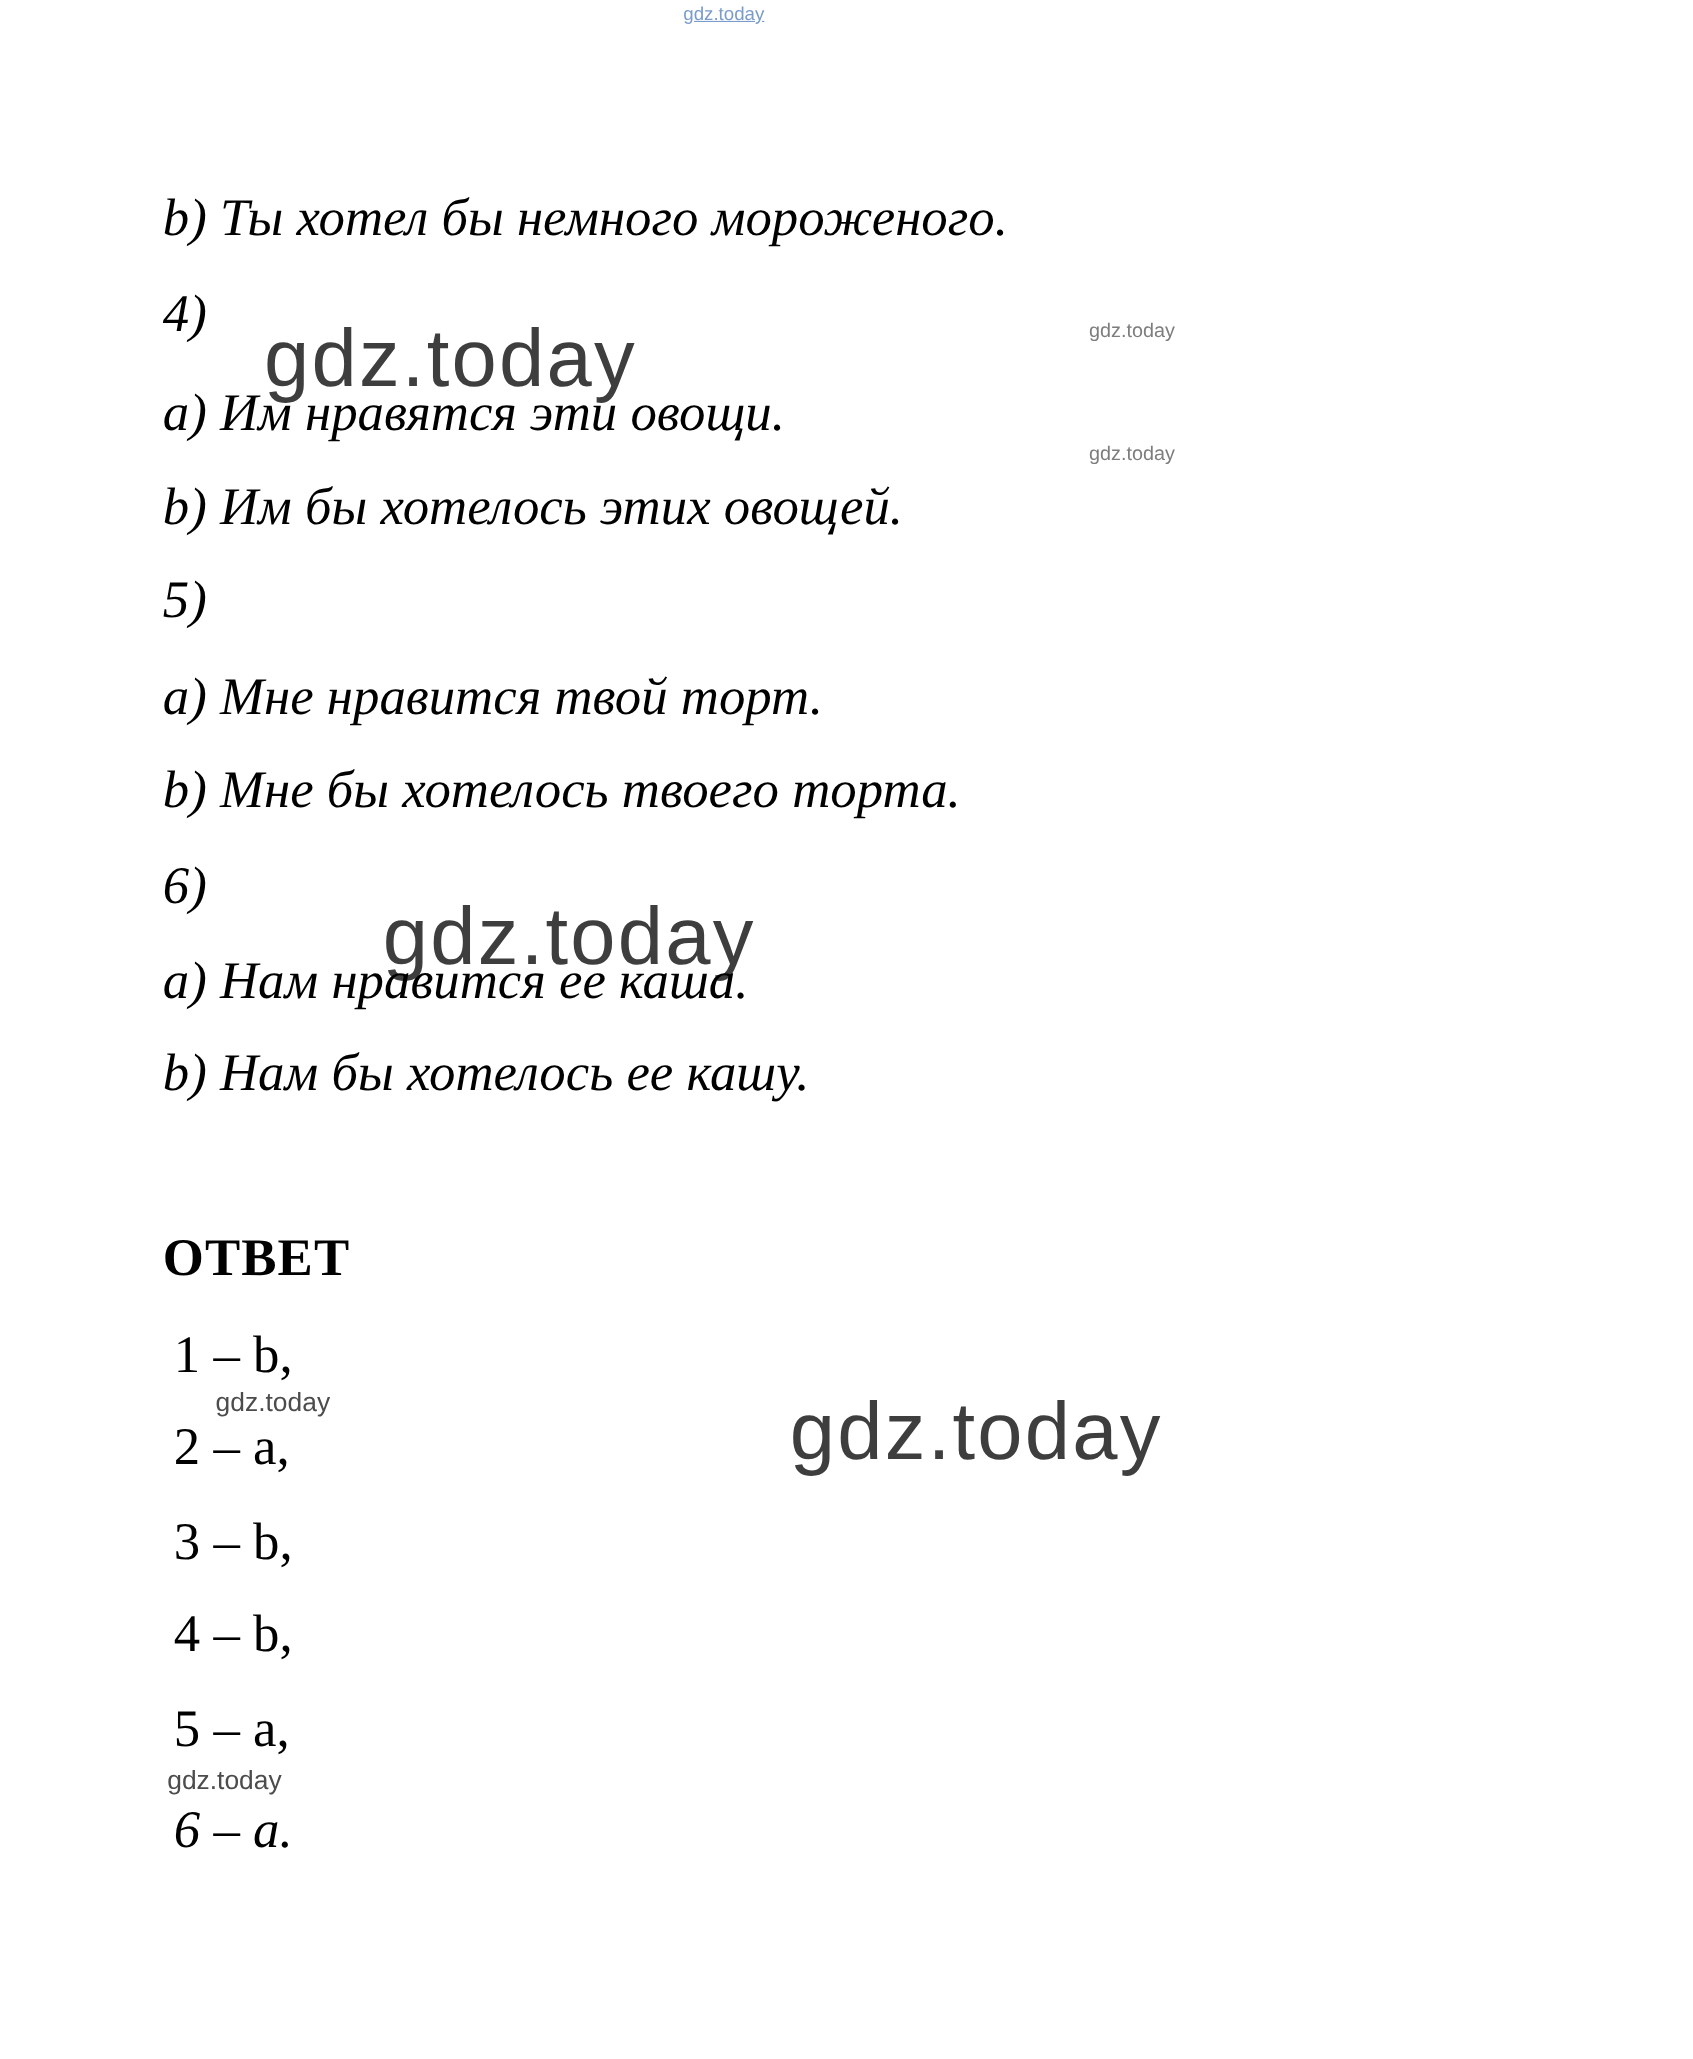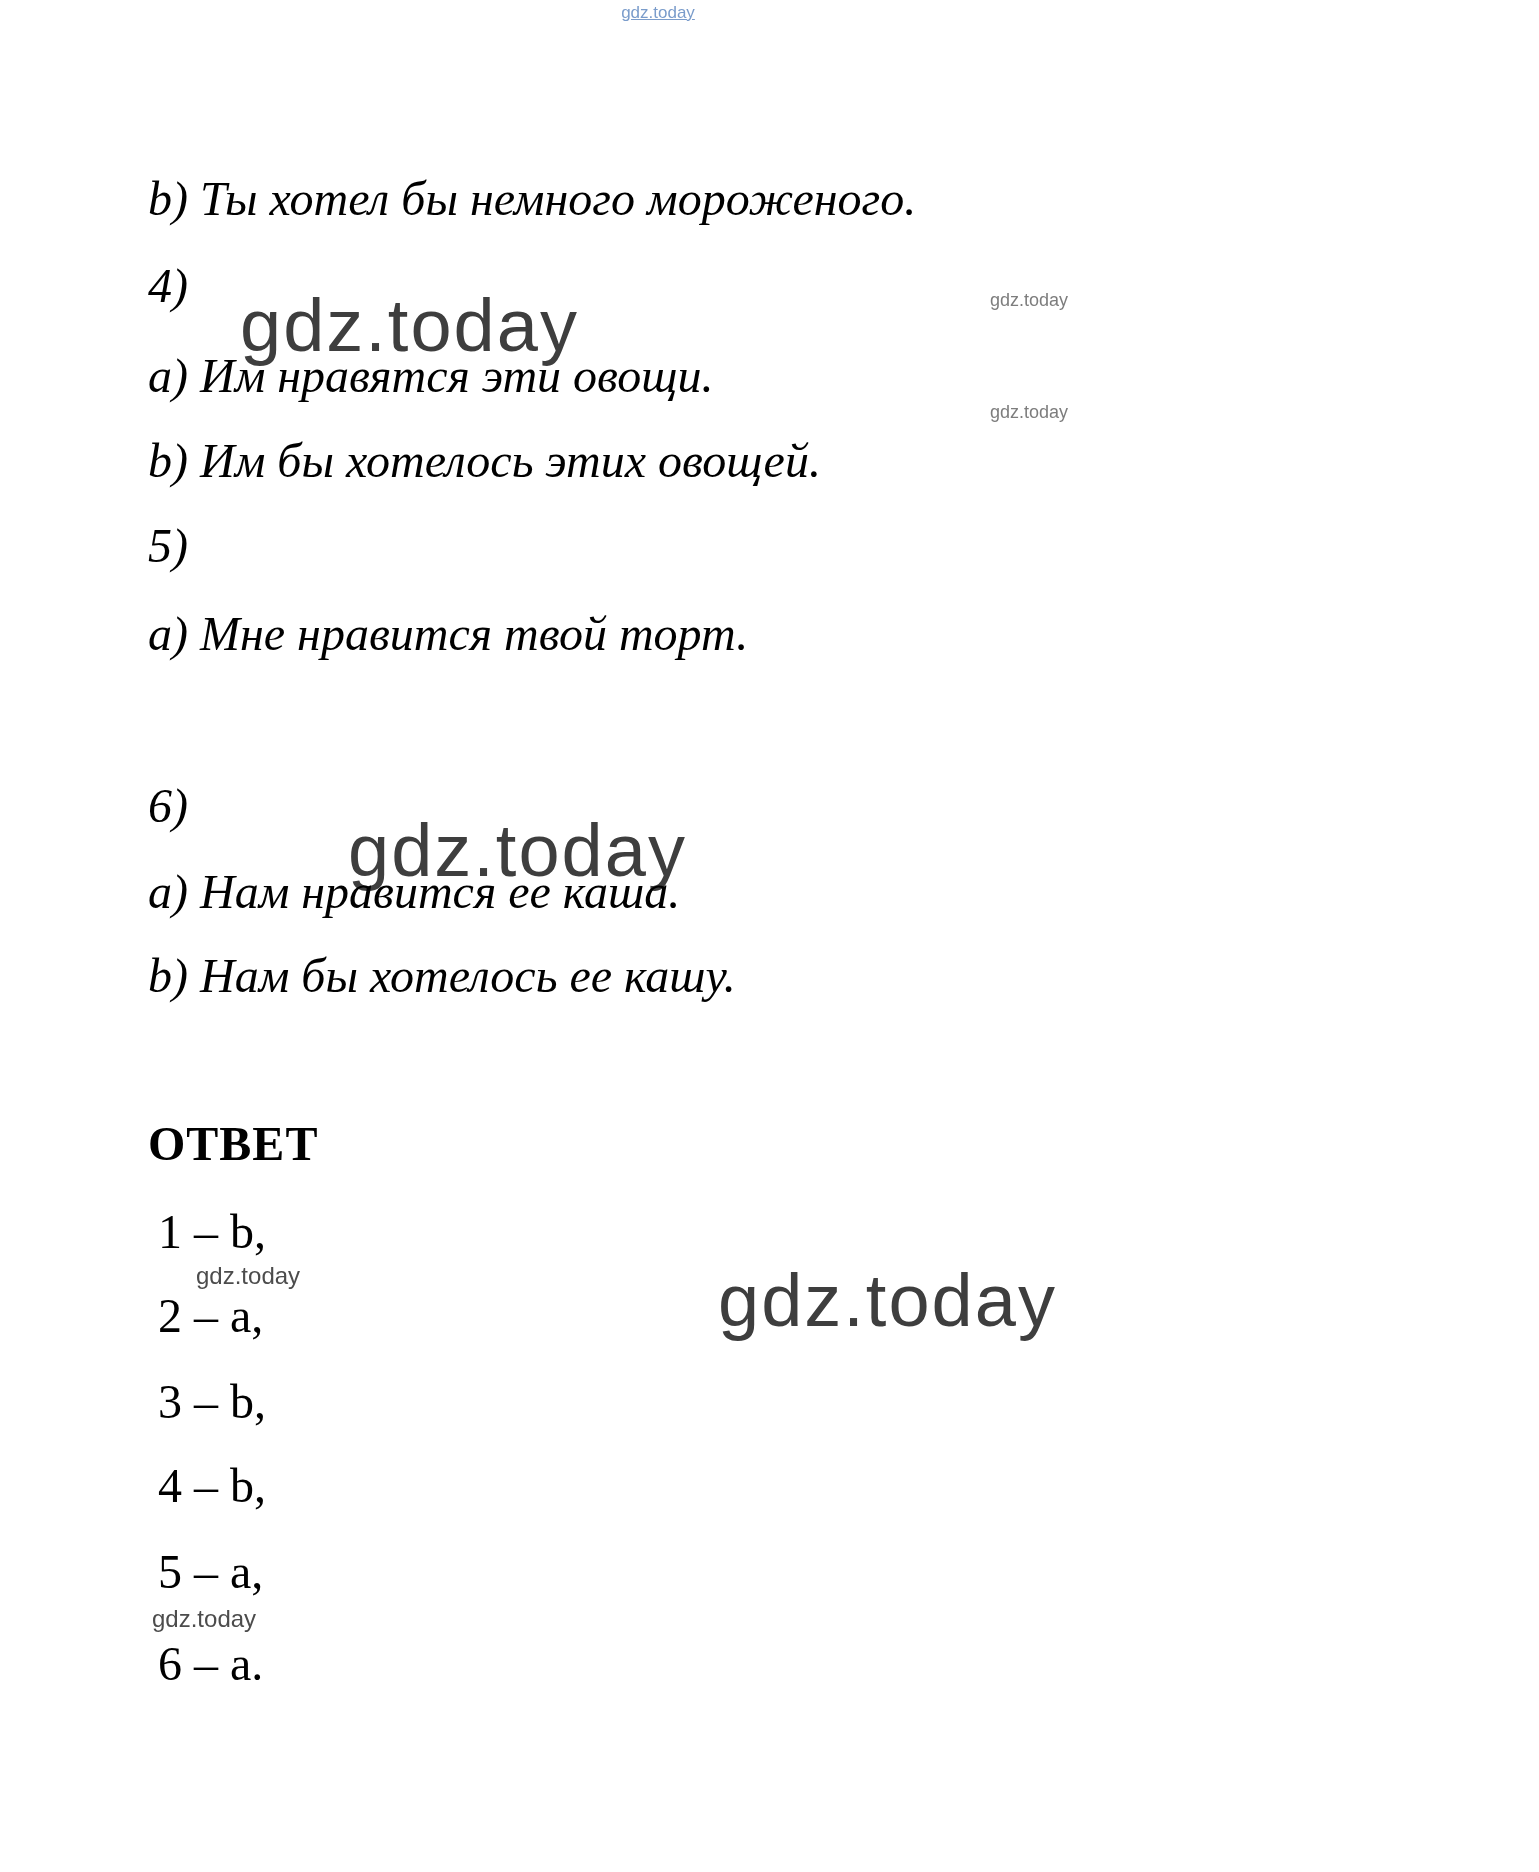--- a/index.html
+++ b/index.html
@@ -88,26 +88,27 @@
   <div class="wm-medium" style="left:196px; top:1262px;">gdz.today</div>
   <div class="wm-big" style="left:718px; top:1258px;">gdz.today</div>
   <div class="wm-medium" style="left:152px; top:1605px;">gdz.today</div>
 
   <div class="line" style="top:175px;">b) Ты хотел бы немного мороженого.</div>
   <div class="line" style="top:262px;">4)</div>
   <div class="line" style="top:352px;">a) Им нравятся эти овощи.</div>
   <div class="line" style="top:437px;">b) Им бы хотелось этих овощей.</div>
   <div class="line" style="top:522px;">5)</div>
   <div class="line" style="top:610px;">a) Мне нравится твой торт.</div>
+  <div class="line" style="top:695px;">b) Мне бы хотелось твоего торта.</div>
   <div class="line" style="top:782px;">6)</div>
   <div class="line" style="top:868px;">a) Нам нравится ее каша.</div>
   <div class="line" style="top:952px;">b) Нам бы хотелось ее кашу.</div>
 
   <div class="heading" style="top:1120px;">ОТВЕТ</div>
 
   <div class="answer" style="top:1208px;">1 – b,</div>
   <div class="answer" style="top:1292px;">2 – a,</div>
   <div class="answer" style="top:1378px;">3 – b,</div>
   <div class="answer" style="top:1462px;">4 – b,</div>
   <div class="answer" style="top:1548px;">5 – a,</div>
-  <div class="answer" style="top:1640px;">6 – a.</div>
+  <div class="answer" style="top:1640px;font-style:italic;">6 – a.</div>
 
 </div>
 
 </body></html>

